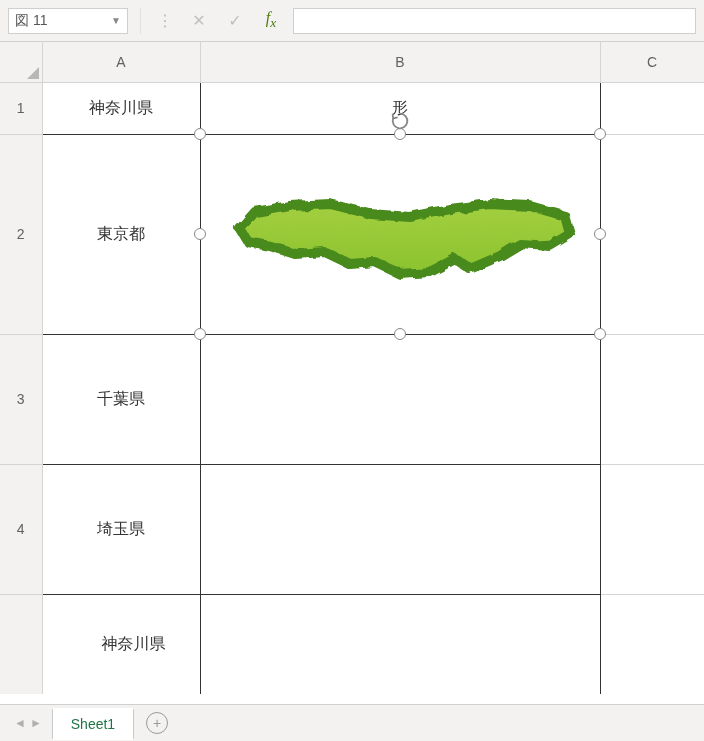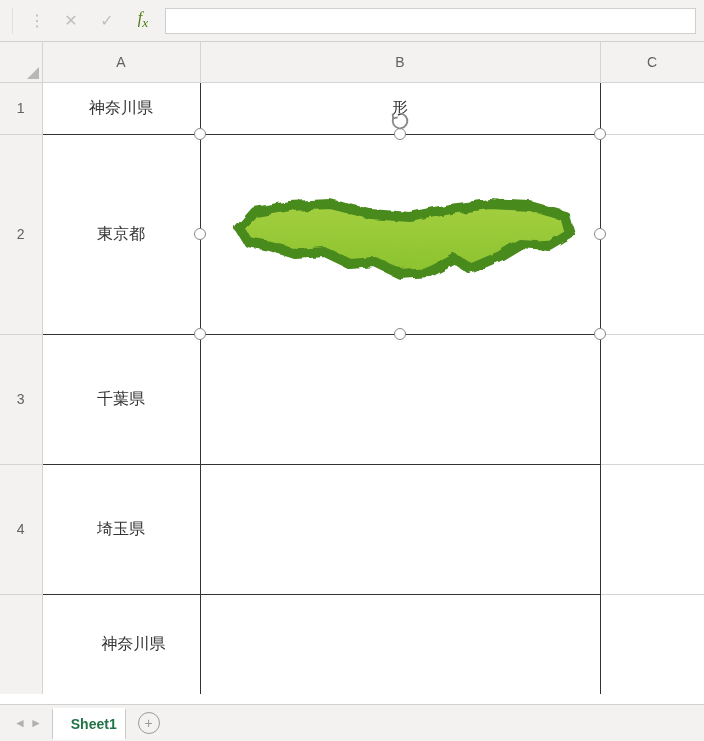--- a/index.html
+++ b/index.html
@@ -203,45 +203,48 @@
     color: #b0b0b0;
     font-size: 12px;
     padding: 0 8px;
   }
   .tab-nav span { cursor: default; }
   .sheet-tab {
     background: #fff;
     border: 1px solid #c8c8c8;
     border-bottom: none;
     border-top: 2px solid #fff;
-    padding: 6px 8px 6px 18px;
+    padding: 6px 18px 6px 18px;
     color: #217346;
     position: relative;
     top: 1px;
-    font-weight: bold;
   }
   .sheet-tab.active {
     border-bottom: 2px solid #fff;
   }
   .add-sheet {
     width: 22px; height: 22px;
     border: 1.5px solid #9a9a9a;
     border-radius: 50%;
     display: flex;
     align-items: center;
     justify-content: center;
     color: #9a9a9a;
     font-size: 14px;
     margin-left: 10px;
   }
 </style>
 </head>
 <body>
 
 <div class="formula-bar">
+  <div class="name-box">
+    <span>図 11</span>
+    <span class="dd">▼</span>
+  </div>
   <div class="fb-sep"></div>
   <div class="fb-dots">⋮</div>
   <div class="fb-btn">
     <span>✕</span>
   </div>
   <div class="fb-btn">
     <span>✓</span>
   </div>
   <div class="fb-btn">
     <span class="fx">f<sub>x</sub></span>

